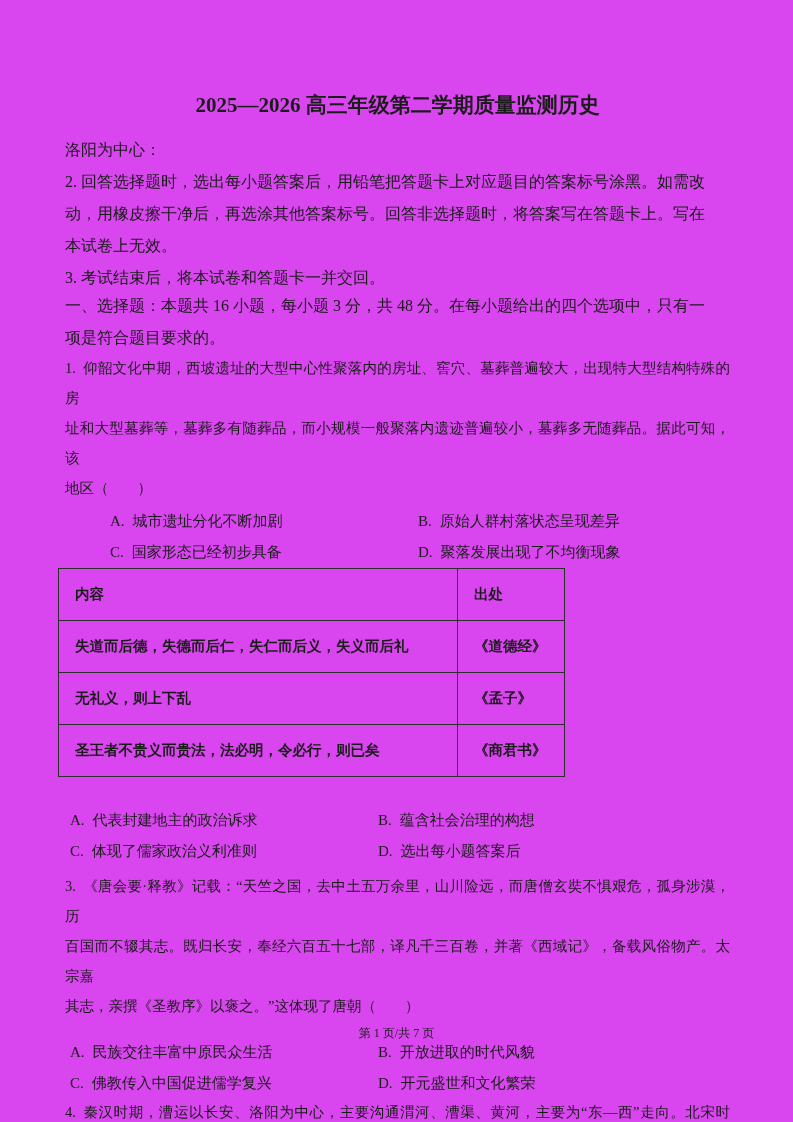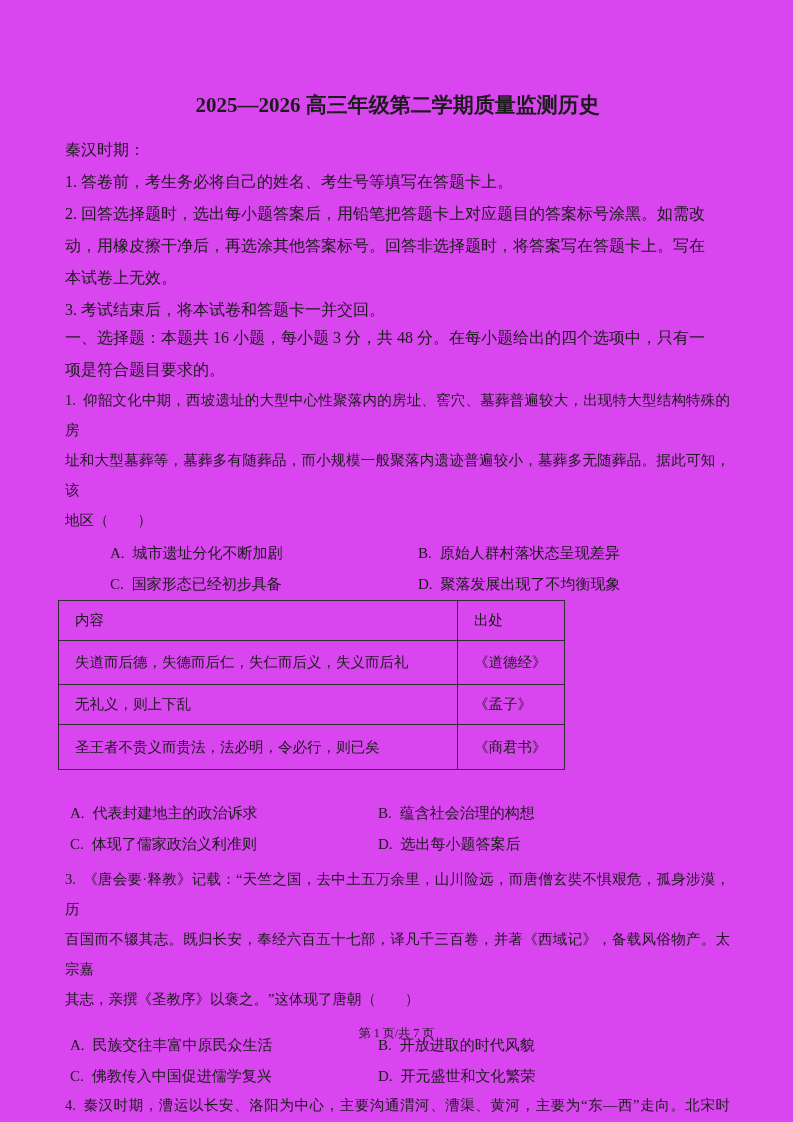--- a/index.html
+++ b/index.html
@@ -44,22 +44,22 @@
   .opt-right{position:absolute;left:313px;top:0;}
   .opt-label{margin-right:8px;}
   table.quotes{
     border-collapse:collapse;
     margin-left:-7px;
     width:507px;
     font-size:14.5px;
   }
   table.quotes th,table.quotes td{
     border:1px solid #2e2e2e;
-    padding:0 16px;
-    font-weight:normal;
+    padding:16px 16px;
+    font-weight:bold;
     text-align:left;
     vertical-align:middle;
   }
   table.quotes col.c1{width:400px;}
   table.quotes col.c2{width:107px;}
   tr.h-40{height:40px;}
   tr.h-44{height:44px;}
   tr.h-45{height:45px;}
   .footer{
     position:absolute;
@@ -70,22 +70,21 @@
 </style>
 </head>
 <body>
 
 <div class="page">
   <div class="content">
 
     <div class="title">2025—2026 高三年级第二学期质量监测历史</div>
 
     <div class="notice">
-      <p>秦汉时期：</p>
-      <p>1. 答卷前，考生务必将自己的姓名、考生号等填写在答题卡上。</p>
+      <p>洛阳为中心：</p>
       <p>2. 回答选择题时，选出每小题答案后，用铅笔把答题卡上对应题目的答案标号涂黑。如需改
 动，用橡皮擦干净后，再选涂其他答案标号。回答非选择题时，将答案写在答题卡上。写在
 本试卷上无效。</p>
       <p>3. 考试结束后，将本试卷和答题卡一并交回。</p>
     </div>
 
     <div class="section-heading">一、选择题：本题共 16 小题，每小题 3 分，共 48 分。在每小题给出的四个选项中，只有一
 项是符合题目要求的。</div>
 
     <p class="stem stem-q1"><span class="qnum">1.</span><span>仰韶文化中期，西坡遗址的大型中心性聚落内的房址、窖穴、墓葬普遍较大，出现特大型结构特殊的房

